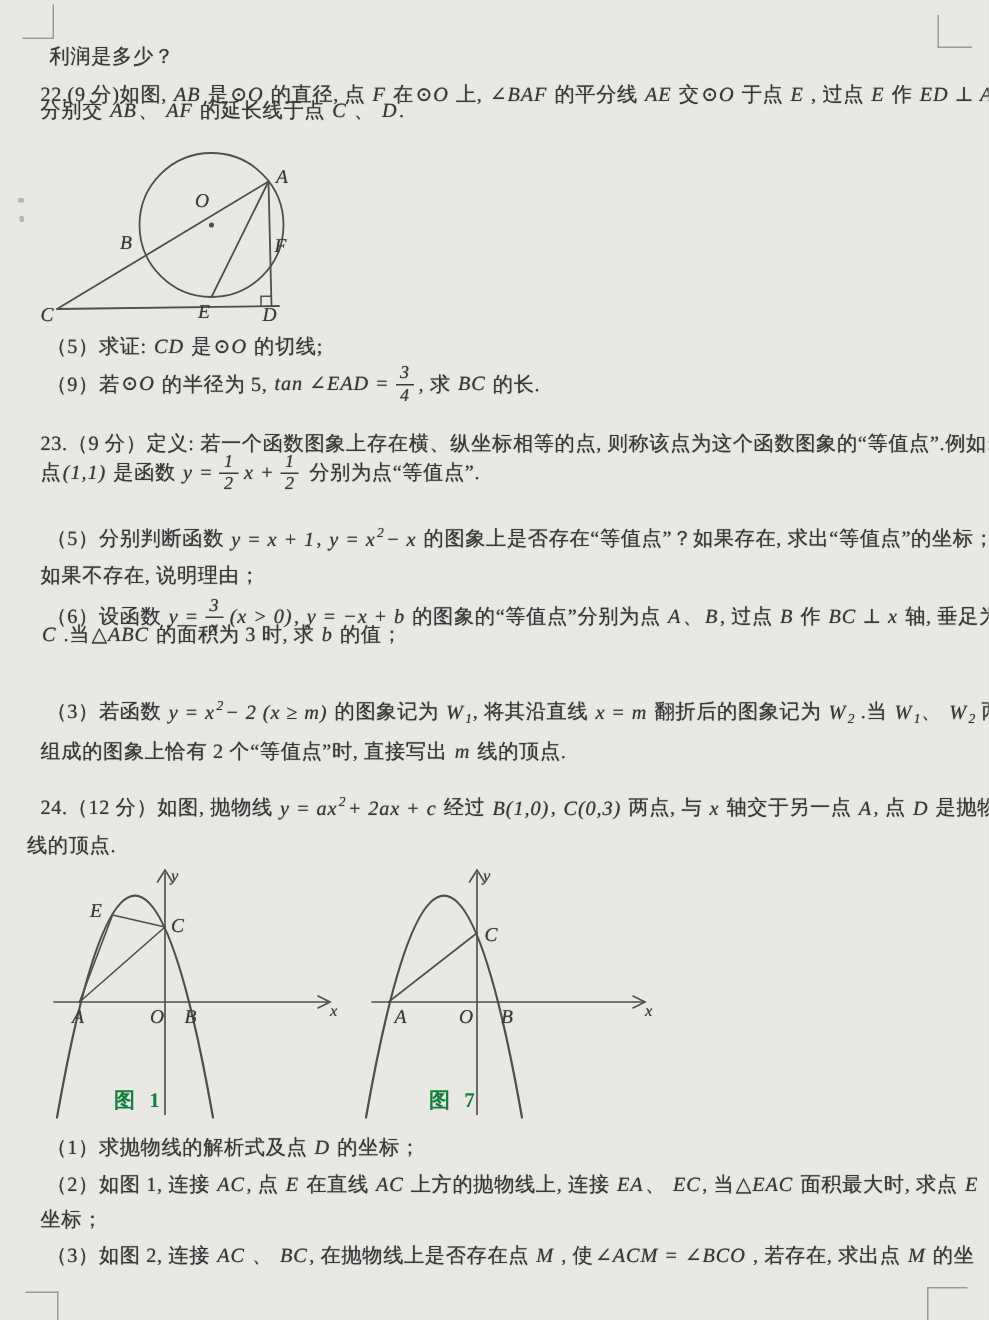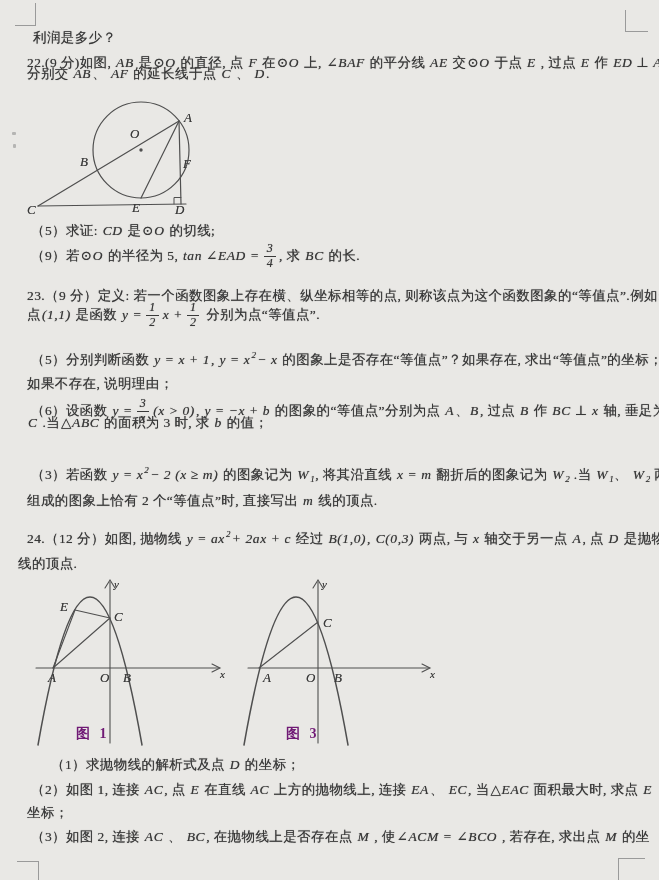--- a/index.html
+++ b/index.html
@@ -34,21 +34,21 @@
   .fig{position:absolute;}
   .fig svg{position:absolute;left:0;top:0;overflow:visible;}
   .labels{position:absolute;left:0;top:0;width:100%;height:100%;}
   .ptlabel{
     position:absolute;font:italic 13px "Liberation Serif","DejaVu Serif",serif;
     color:#3a3a3a;text-shadow:0 0 0.6px rgba(55,55,55,.7);
   }
   .ptlabel.axis{font-size:11px;}
   .figcaption{
     position:absolute;font-size:14px;font-weight:600;letter-spacing:3px;
-    color:#701a75;font-family:"Liberation Serif","DejaVu Serif",serif;
+    color:#15803d;font-family:"Liberation Serif","DejaVu Serif",serif;
   }
   
   .crop{position:absolute;}
   .crop.tl{left:15px;top:3px;width:20px;height:22px;border-right:1px solid #9a9a9a;border-bottom:1px solid #9a9a9a;}
   .crop.tr{left:625px;top:10px;width:22px;height:21px;border-left:1px solid #9a9a9a;border-bottom:1px solid #9a9a9a;}
   .crop.bl{left:17px;top:861px;width:21px;height:19px;border-right:1px solid #9a9a9a;border-top:1px solid #9a9a9a;}
   .crop.br{left:618px;top:858px;width:26px;height:22px;border-left:1px solid #9a9a9a;border-top:1px solid #9a9a9a;}
   .artifact{position:absolute;background:#8a8a8a;opacity:.55;border-radius:1px;}
   .a1{left:12px;top:132px;width:4px;height:3px;}
   .a2{left:13px;top:144px;width:3px;height:4px;}
@@ -90,21 +90,21 @@
       <div class="line" style="left: 31px; top: 398px;"><span class="txt">（6）设函数 </span><span class="math">y =</span><span class="frac">
           <span class="num">3</span>
           <span class="bar"></span>
           <span class="den">x</span>
         </span><span class="math">(x &gt; 0)</span><span class="txt">, </span><span class="math">y = −x + b</span><span class="txt"> 的图象的“等值点”分别为点 </span><span class="math">A</span><span class="txt">、</span><span class="math">B</span><span class="txt">, 过点 </span><span class="math">B</span><span class="txt"> 作 </span><span class="math">BC ⊥ x</span><span class="txt"> 轴, 垂足为</span></div>
       <div class="line" style="left: 27px; top: 414px;"><span class="math">C</span><span class="txt"> .当</span><span class="math">△ABC</span><span class="txt"> 的面积为 3 时, 求 </span><span class="math">b</span><span class="txt"> 的值；</span></div>
       <div class="line" style="left: 31px; top: 462px;"><span class="txt">（3）若函数 </span><span class="math">y = x</span><span class="sup">2</span><span class="math">− 2 (x ≥ m)</span><span class="txt"> 的图象记为 </span><span class="math">W</span><span class="sub">1</span><span class="txt">, 将其沿直线 </span><span class="math">x = m</span><span class="txt"> 翻折后的图象记为 </span><span class="math">W</span><span class="sub">2</span><span class="txt"> .当 </span><span class="math">W</span><span class="sub">1</span><span class="txt">、 </span><span class="math">W</span><span class="sub">2</span><span class="txt"> 两部分</span></div>
       <div class="line" style="left: 27px; top: 492px;"><span class="txt">组成的图象上恰有 2 个“等值点”时, 直接写出 </span><span class="math">m</span><span class="txt"> 线的顶点.</span></div>
       <div class="line" style="left: 27px; top: 526px;"><span class="txt">24.（12 分）如图, 抛物线 </span><span class="math">y = ax</span><span class="sup">2</span><span class="math">+ 2ax + c</span><span class="txt"> 经过 </span><span class="math">B(1,0)</span><span class="txt">, </span><span class="math">C(0,3)</span><span class="txt"> 两点, 与 </span><span class="math">x</span><span class="txt"> 轴交于另一点 </span><span class="math">A</span><span class="txt">, 点 </span><span class="math">D</span><span class="txt"> 是抛物</span></div>
       <div class="line" style="left: 18px; top: 555px;"><span class="txt">线的顶点.</span></div>
-      <div class="line" style="left: 31px; top: 756px; margin-left: 20px;"><span class="txt">（1）求抛物线的解析式及点 </span><span class="math">D</span><span class="txt"> 的坐标；</span></div>
+      <div class="line" style="left: 31px; top: 756px;"><span class="txt">（1）求抛物线的解析式及点 </span><span class="math">D</span><span class="txt"> 的坐标；</span></div>
       <div class="line" style="left: 31px; top: 781px;"><span class="txt">（2）如图 1, 连接 </span><span class="math">AC</span><span class="txt">, 点 </span><span class="math">E</span><span class="txt"> 在直线 </span><span class="math">AC</span><span class="txt"> 上方的抛物线上, 连接 </span><span class="math">EA</span><span class="txt">、 </span><span class="math">EC</span><span class="txt">, 当</span><span class="math">△EAC</span><span class="txt"> 面积最大时, 求点 </span><span class="math">E</span></div>
       <div class="line" style="left: 27px; top: 804px;"><span class="txt">坐标；</span></div>
       <div class="line" style="left: 31px; top: 828px;"><span class="txt">（3）如图 2, 连接 </span><span class="math">AC</span><span class="txt"> 、 </span><span class="math">BC</span><span class="txt">, 在抛物线上是否存在点 </span><span class="math">M</span><span class="txt"> , 使</span><span class="math">∠ACM = ∠BCO</span><span class="txt"> , 若存在, 求出点 </span><span class="math">M</span><span class="txt"> 的坐</span></div>
     </div>
 
   <div class="fig" style="left:20px;top:98px;width:270px;height:140px;">
     <svg width="270" height="140" viewBox="0 0 270 140" fill="none" stroke="#4f4f4f" stroke-width="1.2" stroke-linecap="round">
       <circle cx="121" cy="52" r="48"></circle>
       <circle cx="121" cy="52" r="1.7" fill="#4f4f4f" stroke="none"></circle>
       <line x1="159" y1="23" x2="18" y2="108"></line>
@@ -157,16 +157,16 @@
       <line x1="19" y1="93" x2="78" y2="47"></line>
     </svg>
     <div class="labels">
         <span class="ptlabel axis" style="left: 82px; top: 3px;">y</span>
         <span class="ptlabel axis" style="left: 190px; top: 93px;">x</span>
         <span class="ptlabel" style="left: 83px; top: 40px;">C</span>
         <span class="ptlabel" style="left: 23px; top: 95px;">A</span>
         <span class="ptlabel" style="left: 66px; top: 95px;">O</span>
         <span class="ptlabel" style="left: 94px; top: 95px;">B</span>
       </div>
-    <div class="figcaption" style="left:46px;top:150px;">图 3</div>
+    <div class="figcaption" style="left:46px;top:150px;">图 7</div>
   </div>
 
 </div>
 
 </body></html>

